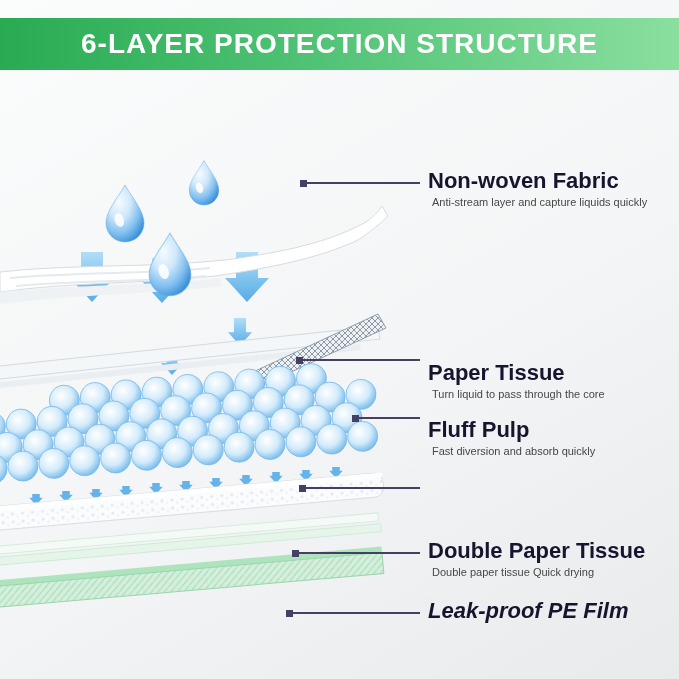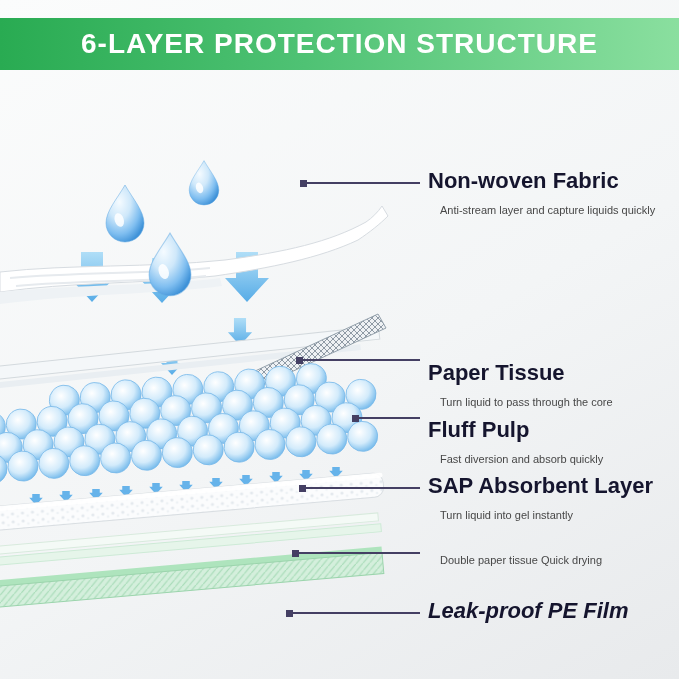--- a/index.html
+++ b/index.html
@@ -21,21 +21,21 @@
     position:absolute;height:0;border-top:2px solid #443f63;
   }
   .connector::before{
     content:"";position:absolute;left:0;top:-4px;width:7px;height:7px;background:#443f63;
   }
   .callout{position:absolute;left:428px;}
   .callout h3{
     margin:0 0 3px 0;font-size:22px;line-height:20px;font-weight:bold;color:#15152e;
   }
   .callout p{
-    margin:12px;font-size:11px;line-height:1.35;color:#474747;max-width:250px;
+    margin:4px;font-size:11px;line-height:1.35;color:#474747;max-width:250px;
   }
 </style>
 </head>
 <body>
 
 <div class="canvas">
 
   <div class="banner">
     <span>6-LAYER PROTECTION STRUCTURE</span>
   </div>
@@ -213,26 +213,23 @@
   <div class="callout" style="top:363px;">
     <h3>Paper Tissue</h3>
     <p>Turn liquid to pass through the core</p>
   </div>
 
   <div class="callout" style="top:420px;">
     <h3>Fluff Pulp</h3>
     <p>Fast diversion and absorb quickly</p>
   </div>
 
-  <div class="callout" style="top:476px;">
-    <h3>SAP Absorbent Layer</h3>
-    <p>Turn liquid into gel instantly</p>
-  </div>
 
   <div class="callout" style="top:541px;">
+    <h3>Double Paper Tissue</h3>
     <p>Double paper tissue Quick drying</p>
   </div>
 
   <div class="callout" style="top:601px;font-style:italic;">
     <h3>Leak-proof PE Film</h3>
   </div>
 
 </div>
 
 </body></html>

